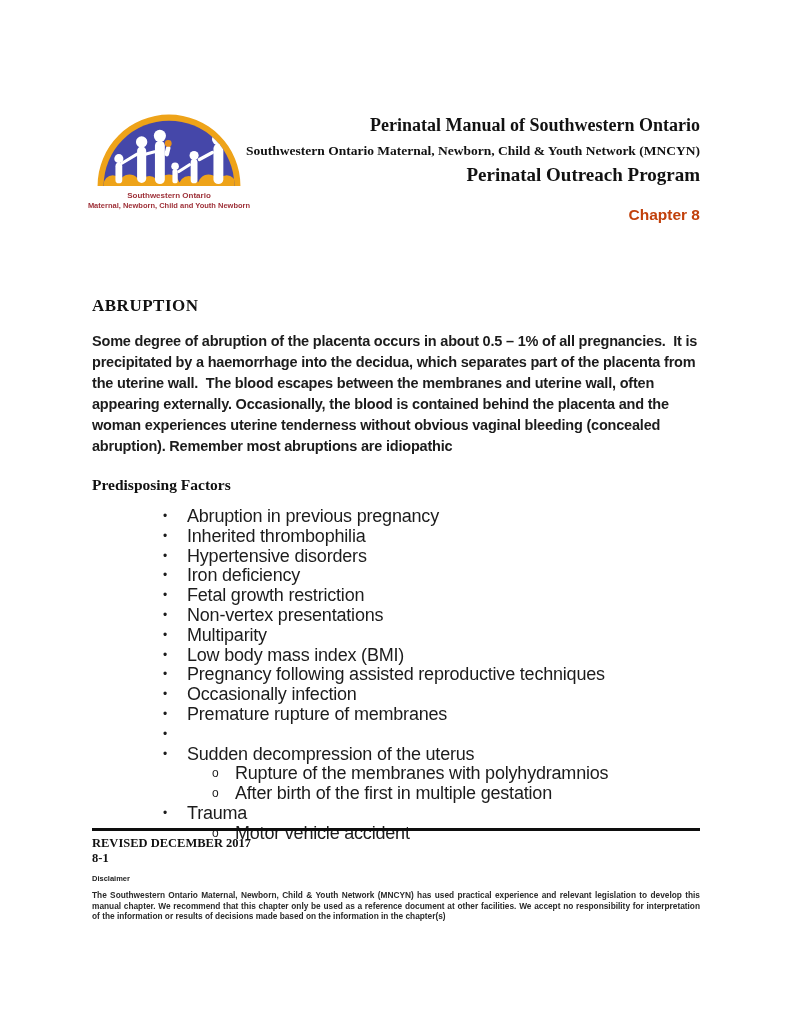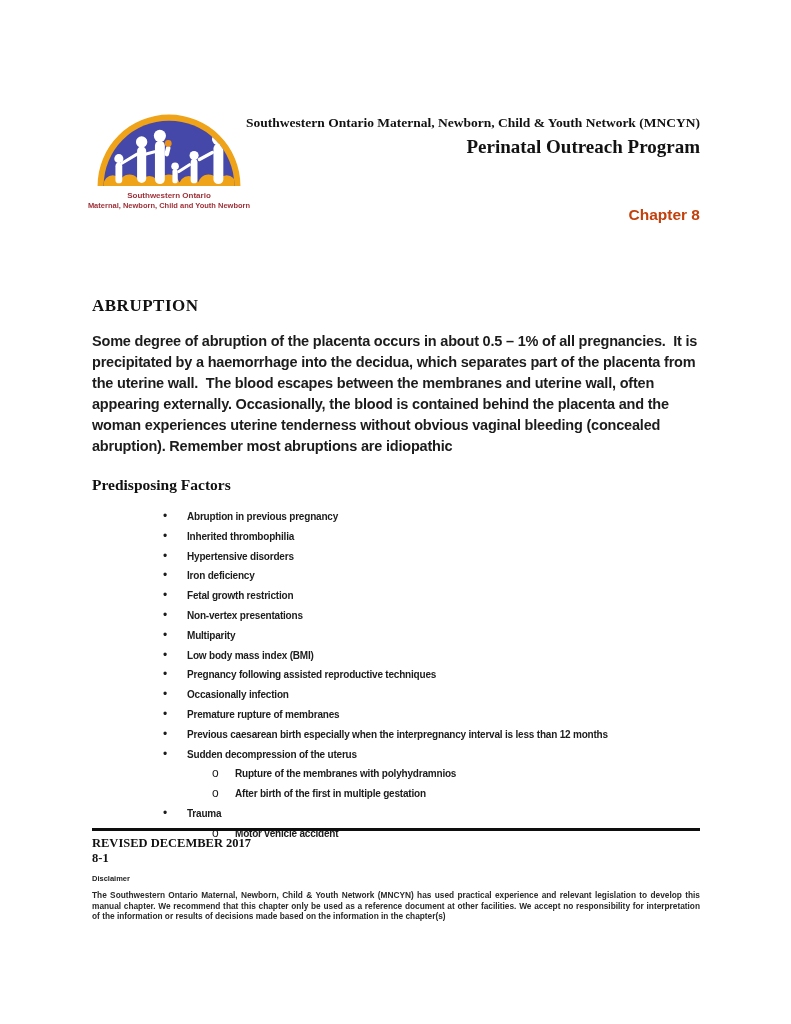--- a/index.html
+++ b/index.html
@@ -30,21 +30,21 @@
   
   .content { position:absolute; left:92px; top:248px; width:612px;margin-top:48px; }
   .h1 { font-family:"Liberation Serif", serif; font-weight:700;
     font-size:17px; letter-spacing:.5px; color:#111; }
   .intro { margin-top:15px; font-size:14.5px; font-weight:700;
     line-height:21px; letter-spacing:-.2px; white-space:pre-wrap; }
   .h2 { margin-top:19px; font-family:"Liberation Serif", serif;
     font-weight:700; font-size:15.5px; color:#111; }
   .list { margin-top:13px; }
   .li { display:flex; align-items:flex-start; }
-  .li .txt { flex:1; font-size:10px; font-weight:700;
+  .li .txt { flex:1; font-size:18px; font-weight:400;
     line-height:19.8px; letter-spacing:-.2px; }
   .l1 .marker { margin-left:71px; width:24px; font-size:12px; line-height:19.8px; }
   .l2 .marker { margin-left:120px; width:23px; font-size:12px; line-height:19.8px; }
 
   
   .footer { position:absolute; left:92px; top:828px; width:608px; }
   .footer-rule { border-top:3px solid #0e0e0e; }
   .footer-row { margin-top:5px; display:flex; justify-content:space-between;
     font-family:"Liberation Serif", serif; font-weight:700; font-size:12.5px; color:#111;flex-direction:column; }
   .disclaimer-label { margin-top:8px; font-size:7.5px; font-weight:700; color:#222; }
@@ -96,20 +96,21 @@
           <line x1="157" y1="56" x2="140" y2="65" stroke-width="4.5"></line>
         </g>
         <circle cx="99" cy="44" r="4.5" fill="#e8901a"></circle>
       </g>
     </svg>
     <div class="logo-cap logo-cap1">Southwestern Ontario</div>
     <div class="logo-cap logo-cap2">Maternal, Newborn, Child and Youth Newborn</div>
   </div>
 
   <div class="header-block">
+    <div class="doc-title">Perinatal Manual of Southwestern Ontario</div>
     <div class="doc-subtitle">Southwestern Ontario Maternal, Newborn, Child &amp; Youth Network (MNCYN)</div>
     <div class="doc-program">Perinatal Outreach Program</div>
   </div>
   <div class="chapter-label">Chapter 8</div>
 
   <div class="content">
     <div class="h1">ABRUPTION</div>
     <p class="intro">Some degree of abruption of the placenta occurs in about 0.5 – 1% of all pregnancies.  It is precipitated by a haemorrhage into the decidua, which separates part of the placenta from the uterine wall.  The blood escapes between the membranes and uterine wall, often appearing externally. Occasionally, the blood is contained behind the placenta and the woman experiences uterine tenderness without obvious vaginal bleeding (concealed abruption). Remember most abruptions are idiopathic</p>
     <div class="h2">Predisposing Factors</div>
     <div class="list">
@@ -152,21 +153,20 @@
         <div class="li l1">
           <span class="marker">•</span>
           <span class="txt">Occasionally infection</span>
         </div>
         <div class="li l1">
           <span class="marker">•</span>
           <span class="txt">Premature rupture of membranes</span>
         </div>
         <div class="li l1">
           <span class="marker">•</span>
-          <span class="txt">Previous caesarean birth especially when the interpregnancy interval is less than 12 months</span>
         </div>
         <div class="li l1">
           <span class="marker">•</span>
           <span class="txt">Sudden decompression of the uterus</span>
         </div>
         <div class="li l2">
           <span class="marker">o</span>
           <span class="txt">Rupture of the membranes with polyhydramnios</span>
         </div>
         <div class="li l2">

